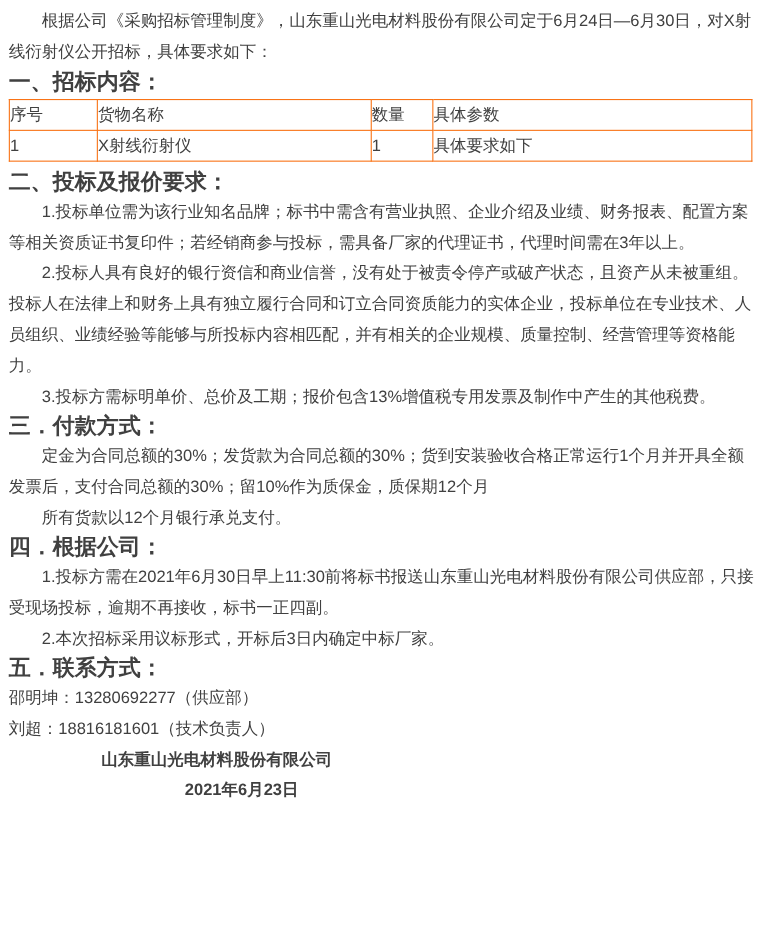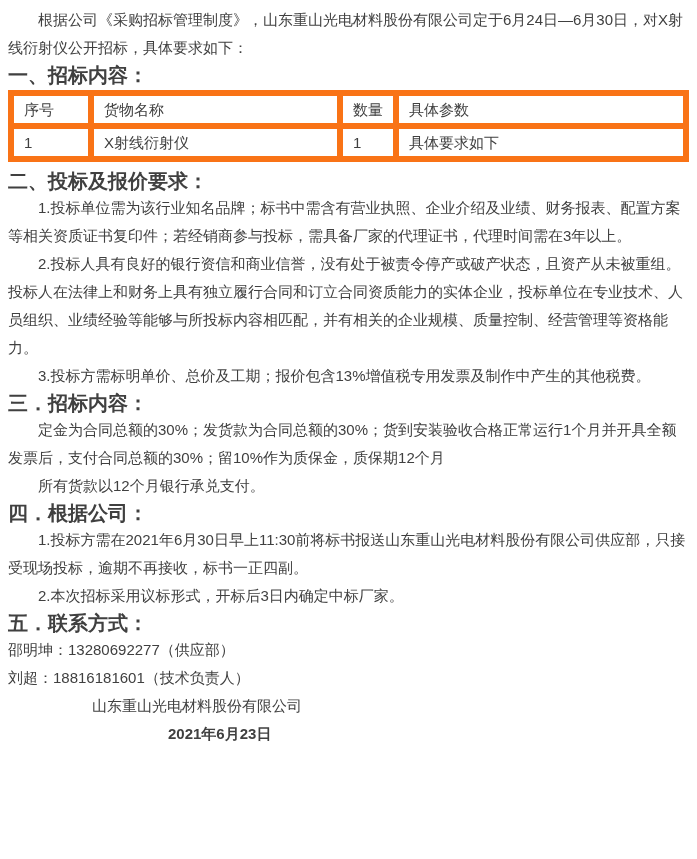--- a/index.html
+++ b/index.html
@@ -30,36 +30,36 @@
     line-height: 26px;
     font-size: 20px;
   }
   table.items {
     border-collapse: collapse;
     table-layout: fixed;
     width: 675px;
     margin: 2px 0 6px 0;
   }
   table.items th, table.items td {
-    border: 6px solid #f97316;
+    border: 1px solid #f97316;
     height: 27px;
-    padding: 0 10px;
+    padding: 0 0;
     font-weight: normal;
     text-align: left;
     font-size: 15px;
     line-height: 20px;
     vertical-align: middle;
     overflow: hidden;
     white-space: nowrap;
   }
   .col-no    { width: 80px; }
   .col-name  { width: 249px; }
   .col-qty   { width: 56px; }
   .col-param { width: 290px; }
-  .sig-company { padding-left: 84px; }
+  .sig-company { padding-left: 84px; font-weight: bold; }
   .sig-date    { padding-left: 160px; font-weight: bold; }
   .footer-line { margin-top: 18px; }
 </style>
 </head>
 <body>
 
 <div class="doc">
 
   <p class="para">根据公司《采购招标管理制度》，山东重山光电材料股份有限公司定于6月24日—6月30日，对X射线衍射仪公开招标，具体要求如下：</p>
 
@@ -87,21 +87,21 @@
     </tr>
   </tbody>
     </table>
 
 
   <p class="heading">二、投标及报价要求：</p>
   <p class="para">1.投标单位需为该行业知名品牌；标书中需含有营业执照、企业介绍及业绩、财务报表、配置方案等相关资质证书复印件；若经销商参与投标，需具备厂家的代理证书，代理时间需在3年以上。</p>
   <p class="para">2.投标人具有良好的银行资信和商业信誉，没有处于被责令停产或破产状态，且资产从未被重组。投标人在法律上和财务上具有独立履行合同和订立合同资质能力的实体企业，投标单位在专业技术、人员组织、业绩经验等能够与所投标内容相匹配，并有相关的企业规模、质量控制、经营管理等资格能力。</p>
   <p class="para">3.投标方需标明单价、总价及工期；报价包含13%增值税专用发票及制作中产生的其他税费。</p>
 
-  <p class="heading">三．招标内容：</p>
+  <p class="heading">三．付款方式：</p>
   <p class="para">定金为合同总额的30%；发货款为合同总额的30%；货到安装验收合格正常运行1个月并开具全额发票后，支付合同总额的30%；留10%作为质保金，质保期12个月</p>
   <p class="para">所有货款以12个月银行承兑支付。</p>
 
   <p class="heading">四．根据公司：</p>
   <p class="para">1.投标方需在2021年6月30日早上11:30前将标书报送山东重山光电材料股份有限公司供应部，只接受现场投标，逾期不再接收，标书一正四副。</p>
   <p class="para">2.本次招标采用议标形式，开标后3日内确定中标厂家。</p>
 
   <p class="heading">五．联系方式：</p>
   <p class="noindent">邵明坤：13280692277（供应部）</p>
   <p class="noindent">刘超：18816181601（技术负责人）</p>

